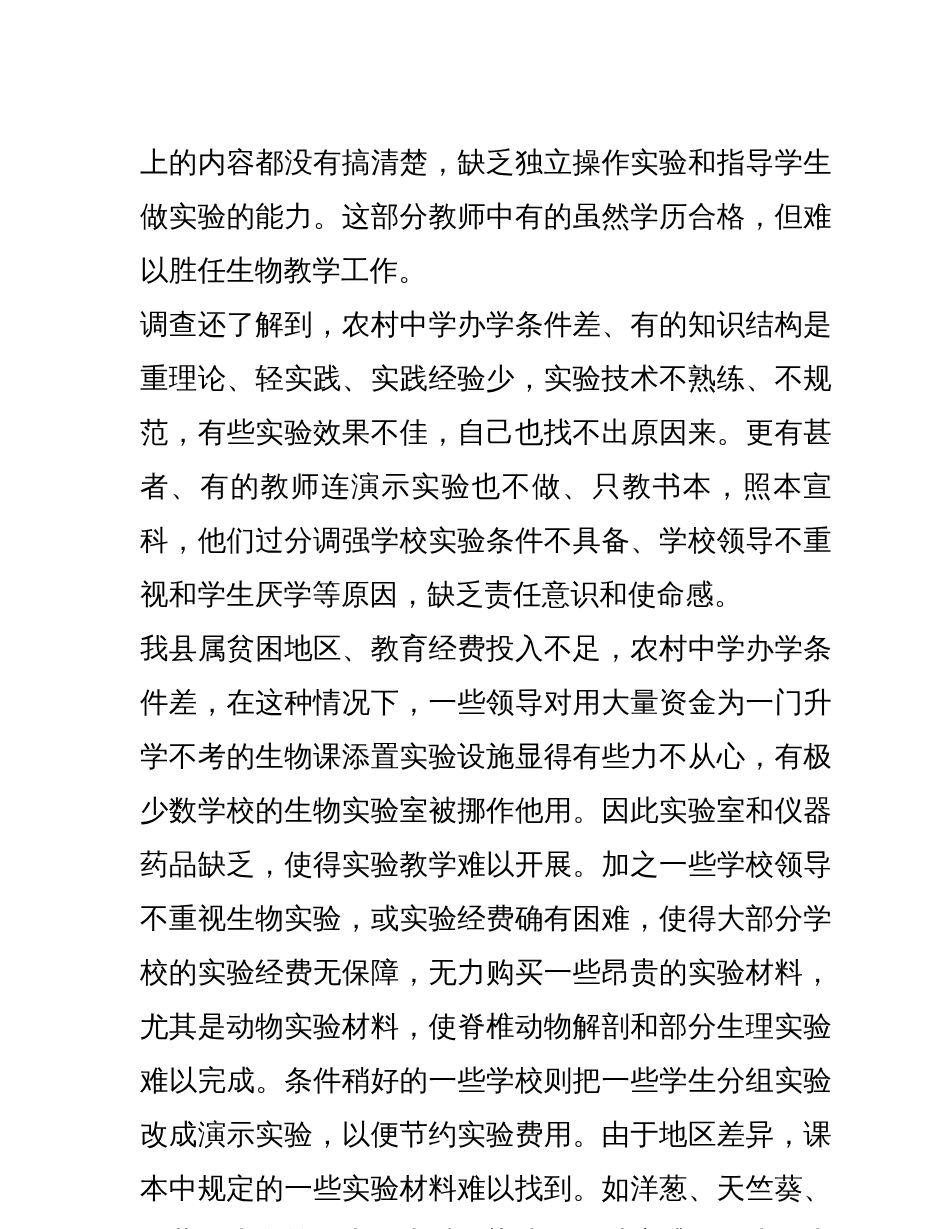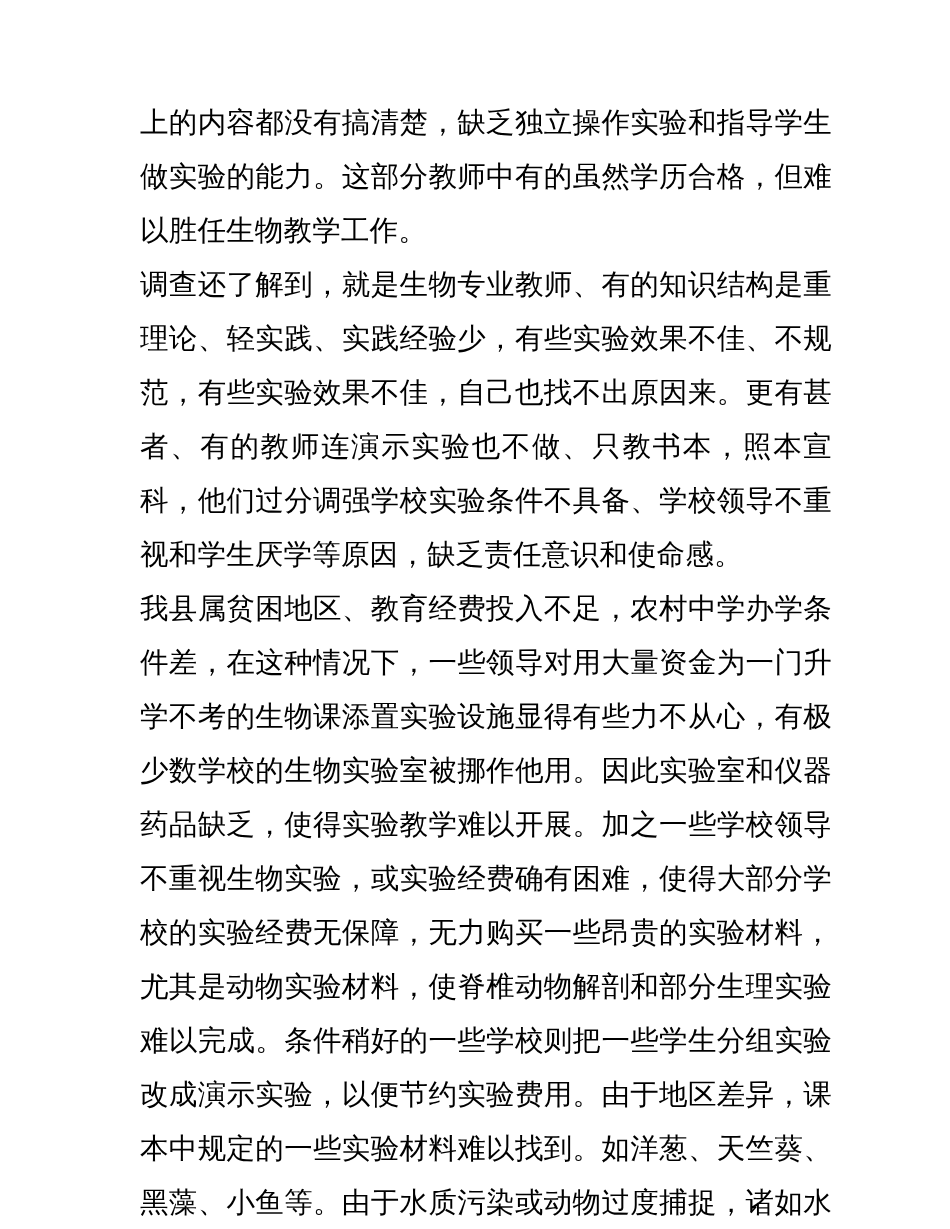--- a/index.html
+++ b/index.html
@@ -13,20 +13,21 @@
     font-family: "Liberation Serif", "DejaVu Serif", serif;
     color: #000000;
   }
   .page {
     box-sizing: border-box;
     width: 950px;
     height: 1023px;
     padding: 96px 118px 60px 140px;
     background: #ffffff;
     position: relative;
+    margin-top: 40px;
   }
   .doc-body {
     font-size: 28.5px;
     line-height: 54px;
     text-align: justify;
     text-justify: inter-ideograph;
     letter-spacing: 0.2px;
   }
   .para {
     margin: 0;
@@ -36,16 +37,16 @@
   .para + .para {
     margin-top: 0;
   }
 </style>
 </head>
 <body>
 
 <div class="page">
   <div class="doc-body">
     <p class="para">上的内容都没有搞清楚，缺乏独立操作实验和指导学生做实验的能力。这部分教师中有的虽然学历合格，但难以胜任生物教学工作。</p>
-    <p class="para">调查还了解到，就是生物专业教师、有的知识结构是重理论、轻实践、实践经验少，有些实验效果不佳、不规范，有些实验效果不佳，自己也找不出原因来。更有甚者、有的教师连演示实验也不做、只教书本，照本宣科，他们过分调强学校实验条件不具备、学校领导不重视和学生厌学等原因，缺乏责任意识和使命感。</p>
+    <p class="para">调查还了解到，农村中学办学条件差、有的知识结构是重理论、轻实践、实践经验少，实验技术不熟练、不规范，有些实验效果不佳，自己也找不出原因来。更有甚者、有的教师连演示实验也不做、只教书本，照本宣科，他们过分调强学校实验条件不具备、学校领导不重视和学生厌学等原因，缺乏责任意识和使命感。</p>
     <p class="para">我县属贫困地区、教育经费投入不足，农村中学办学条件差，在这种情况下，一些领导对用大量资金为一门升学不考的生物课添置实验设施显得有些力不从心，有极少数学校的生物实验室被挪作他用。因此实验室和仪器药品缺乏，使得实验教学难以开展。加之一些学校领导不重视生物实验，或实验经费确有困难，使得大部分学校的实验经费无保障，无力购买一些昂贵的实验材料，尤其是动物实验材料，使脊椎动物解剖和部分生理实验难以完成。条件稍好的一些学校则把一些学生分组实验改成演示实验，以便节约实验费用。由于地区差异，课本中规定的一些实验材料难以找到。如洋葱、天竺葵、黑藻、小鱼等。由于水质污染或动物过度捕捉，诸如水螅、青蛙等材料获</p>
   </div>
 </div>
 
 </body></html>

